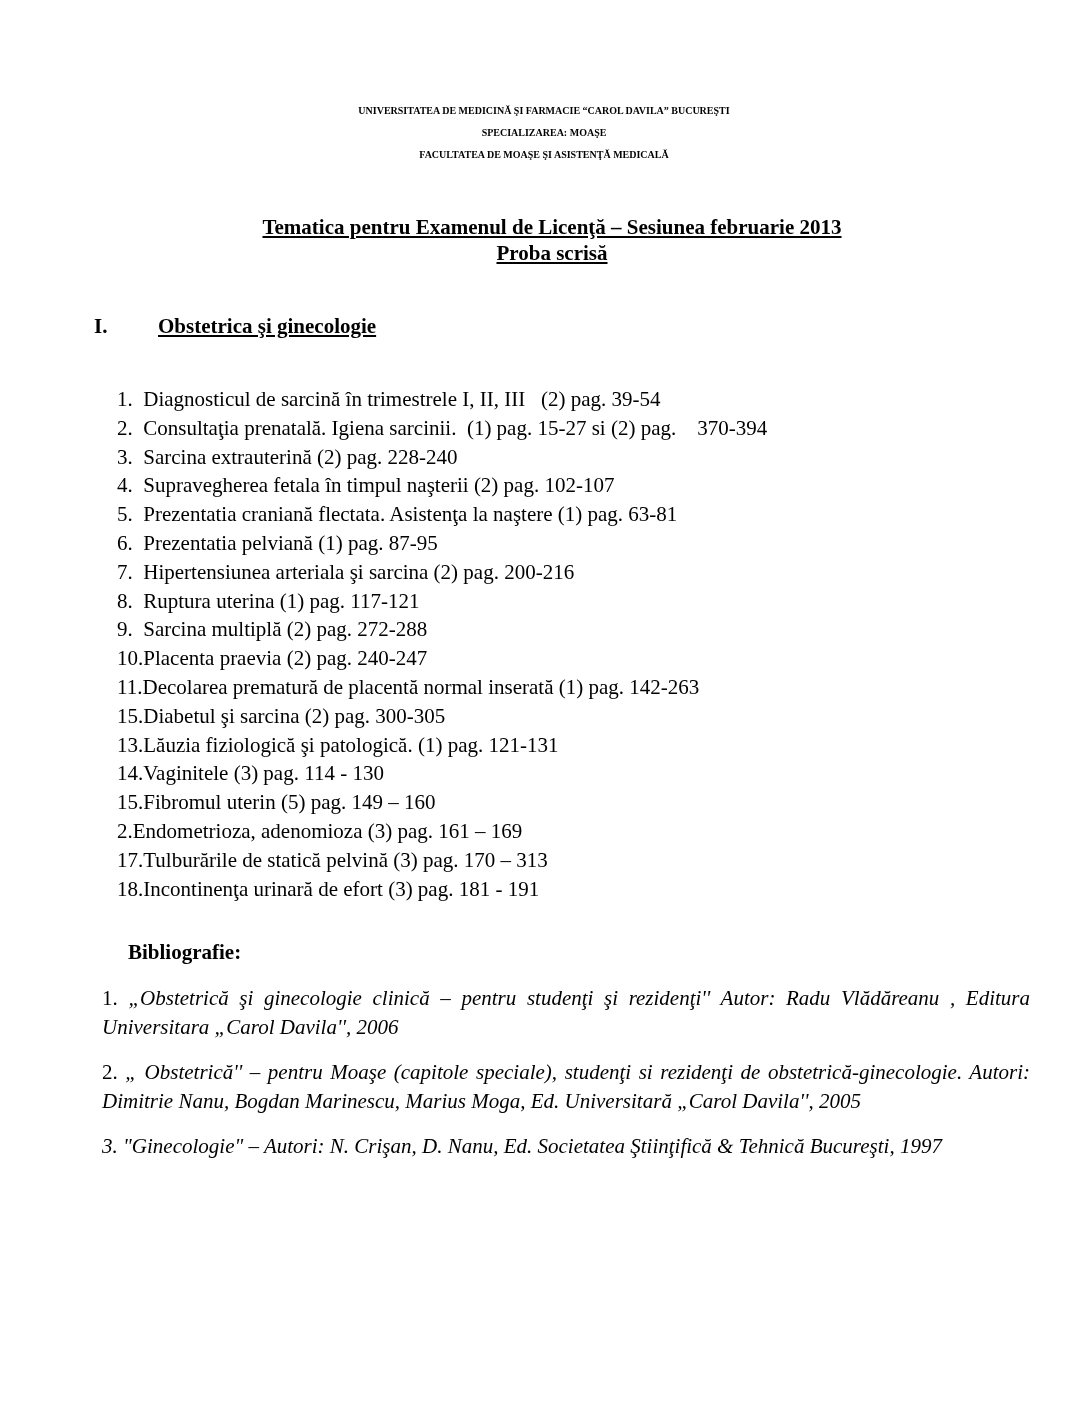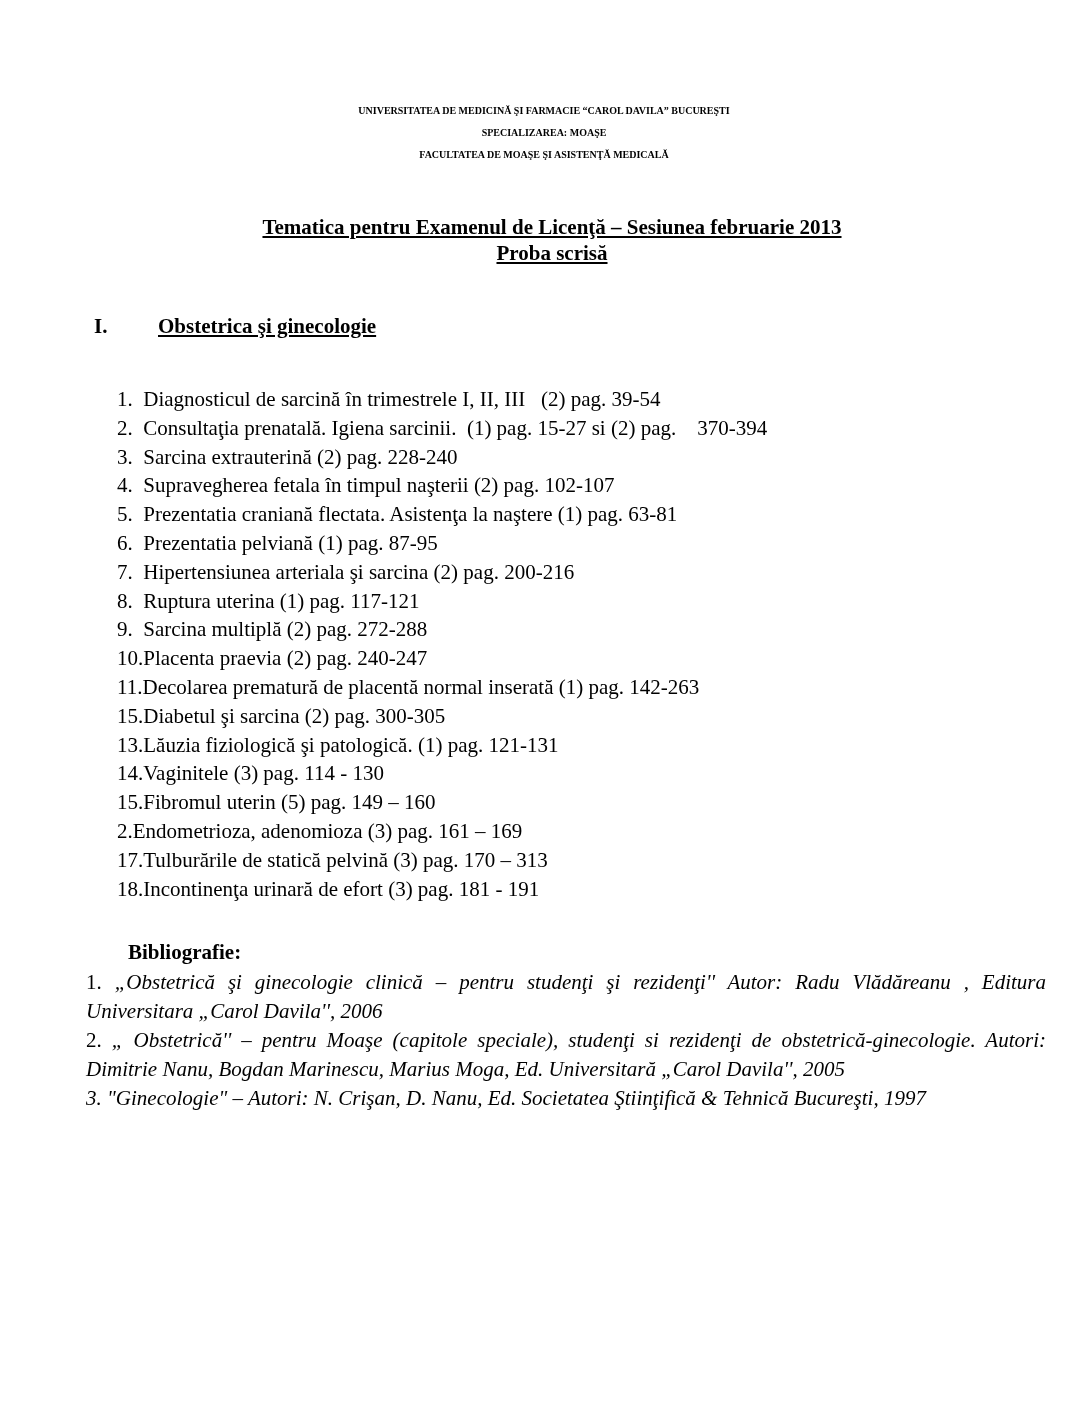--- a/index.html
+++ b/index.html
@@ -29,21 +29,21 @@
   .topics li { height: 28.8px; line-height: 28.8px; white-space: pre; }
   .topics .n { display: inline-block; }
   .biblio-head {
     position: absolute; left: 128px; top: 940px;
     font-weight: bold; font-size: 21px; 
   }
   .biblio {
     position: absolute; left: 86px; top: 968px; width: 960px;
     font-size: 21px; font-style: italic; line-height: 29px;
   }
-  .biblio p { margin: 0; text-align: justify; }
+  .biblio p { margin: 16px; text-align: justify; }
   .biblio .lead { font-style: normal; }
 </style>
 </head>
 <body>
 
 <div class="header">
   <div>UNIVERSITATEA DE MEDICINĂ ŞI FARMACIE “CAROL DAVILA” BUCUREŞTI</div>
   <div>SPECIALIZAREA: MOAŞE</div>
   <div>FACULTATEA DE MOAŞE ŞI ASISTENŢĂ MEDICALĂ</div>
 </div>

